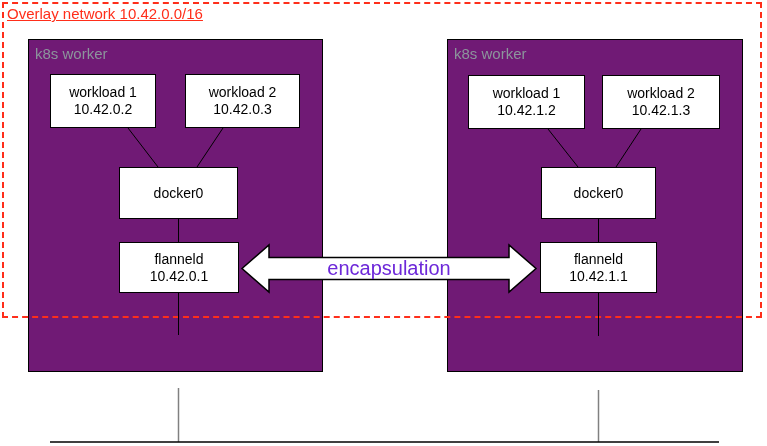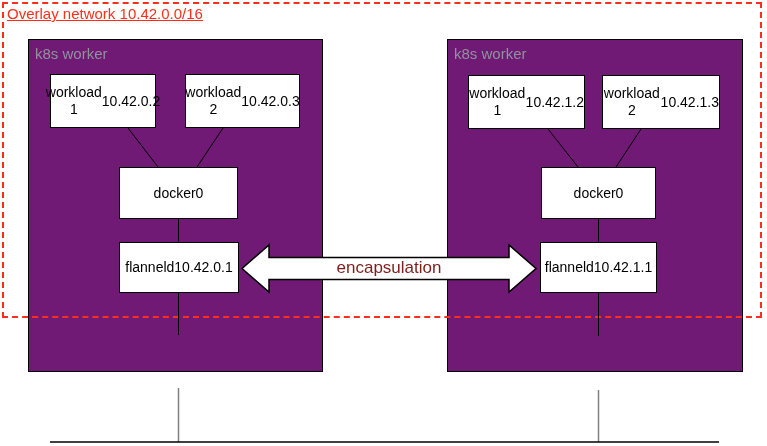--- a/index.html
+++ b/index.html
@@ -27,39 +27,39 @@
   #worker-left  { left:28px;  width:295px; }
   #worker-right { left:447px; width:296px; }
   .worker-label {
     position:absolute; left:6px; top:5px;
     color:#8c959c; font-size:15px; white-space:nowrap;
   }
   
   .node {
     position:absolute; background:#fff; border:1px solid #000;
     box-sizing:border-box; z-index:4;
-    display:flex; flex-direction:row; align-items:center; justify-content:center;
+    display:flex; flex-direction:column; align-items:center; justify-content:center;
     font-size:14px; line-height:17px; color:#000; text-align:center;
   }
   .n-l-wl1 { left:50px;  top:74px;  width:106px; height:54px; }
   .n-l-wl2 { left:185px; top:74px;  width:115px; height:54px; }
   .n-l-dk  { left:119px; top:167px; width:119px; height:52px; }
   .n-l-fl  { left:119px; top:242px; width:120px; height:51px; }
   .n-l-ip  { left:120px; top:335px; width:116px; height:53px; }
   .n-r-wl1 { left:468px; top:75px;  width:117px; height:54px; }
   .n-r-wl2 { left:602px; top:75px;  width:118px; height:54px; }
   .n-r-dk  { left:541px; top:167px; width:115px; height:52px; }
   .n-r-fl  { left:540px; top:242px; width:117px; height:51px; }
   .n-r-ip  { left:541px; top:336px; width:115px; height:54px; }
   
   #wires { position:absolute; left:0; top:0; z-index:3; pointer-events:none; }
   
   #encap-label {
     position:absolute; left:389px; top:268px; transform:translate(-50%,-50%);
-    z-index:4; font-size:17px; color:#7f1d1d; white-space:nowrap;
+    z-index:4; font-size:20px; color:#6d28d9; white-space:nowrap;
   }
 </style>
 </head>
 <body>
 
 <div id="canvas">
 
   <div id="worker-left" class="worker">
     <div class="worker-label">k8s worker</div>
   </div>

